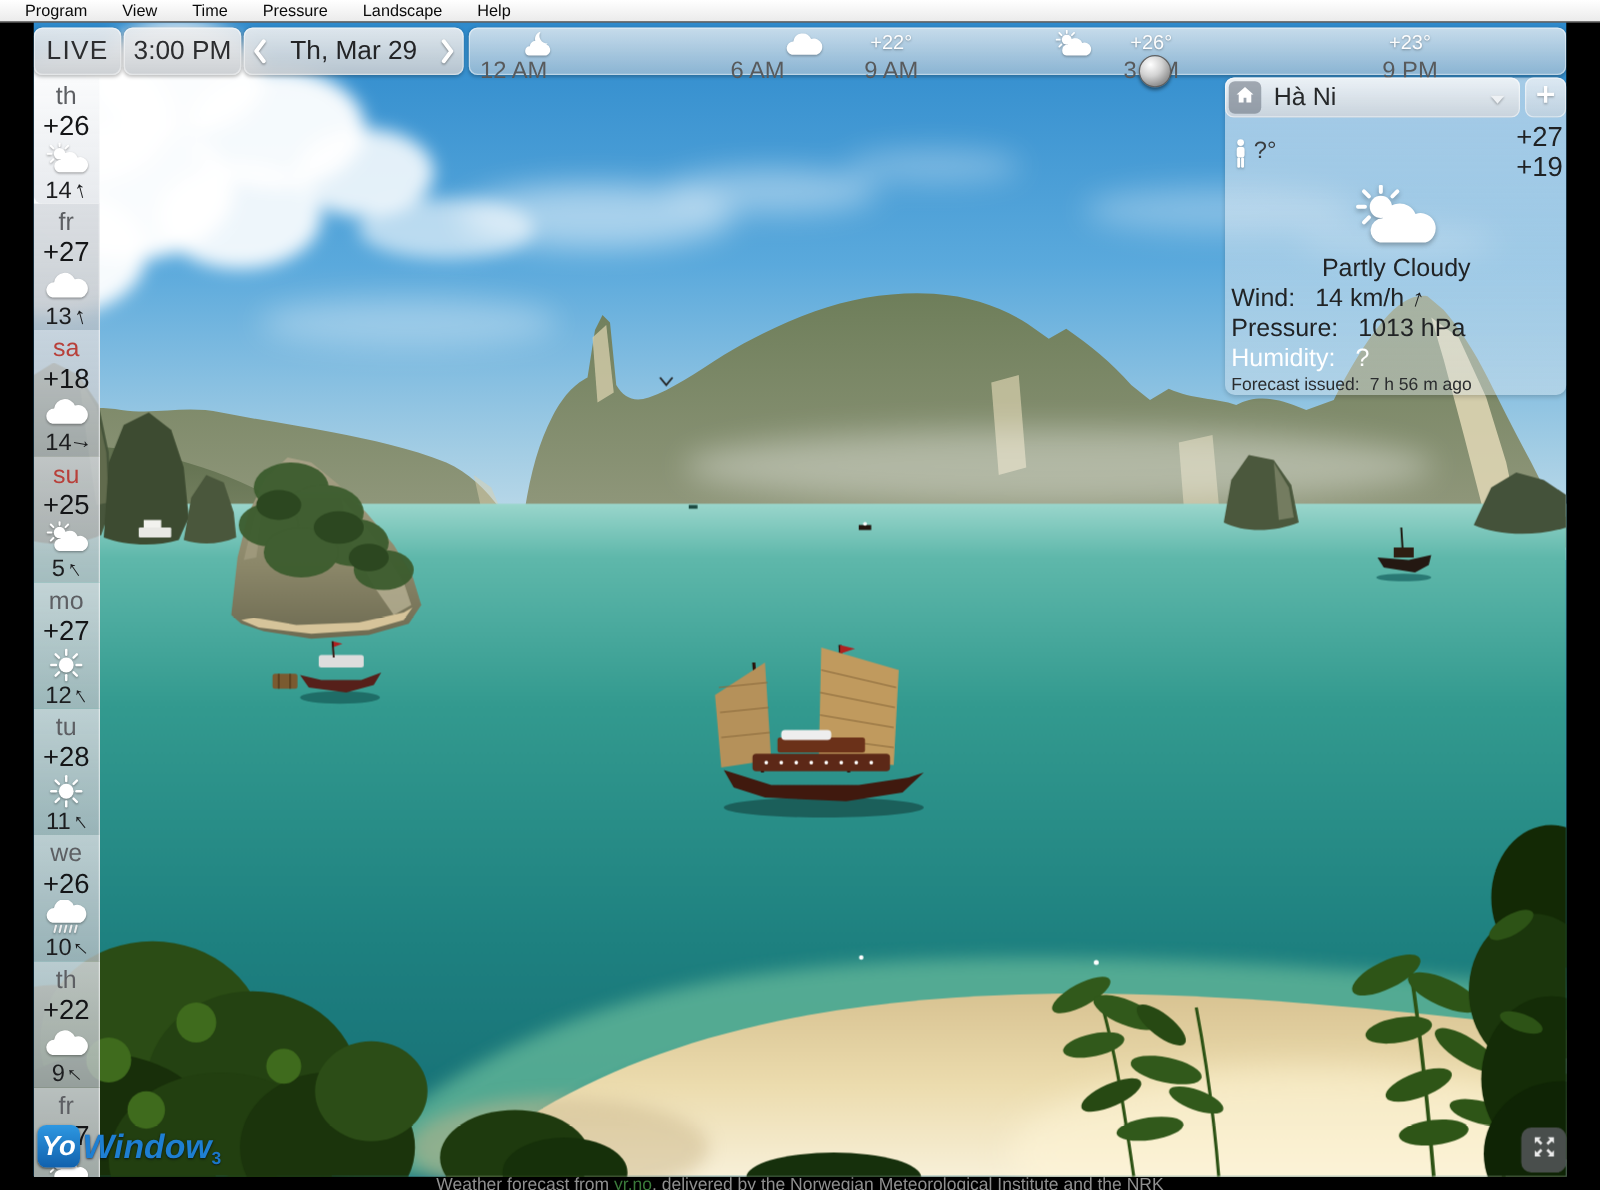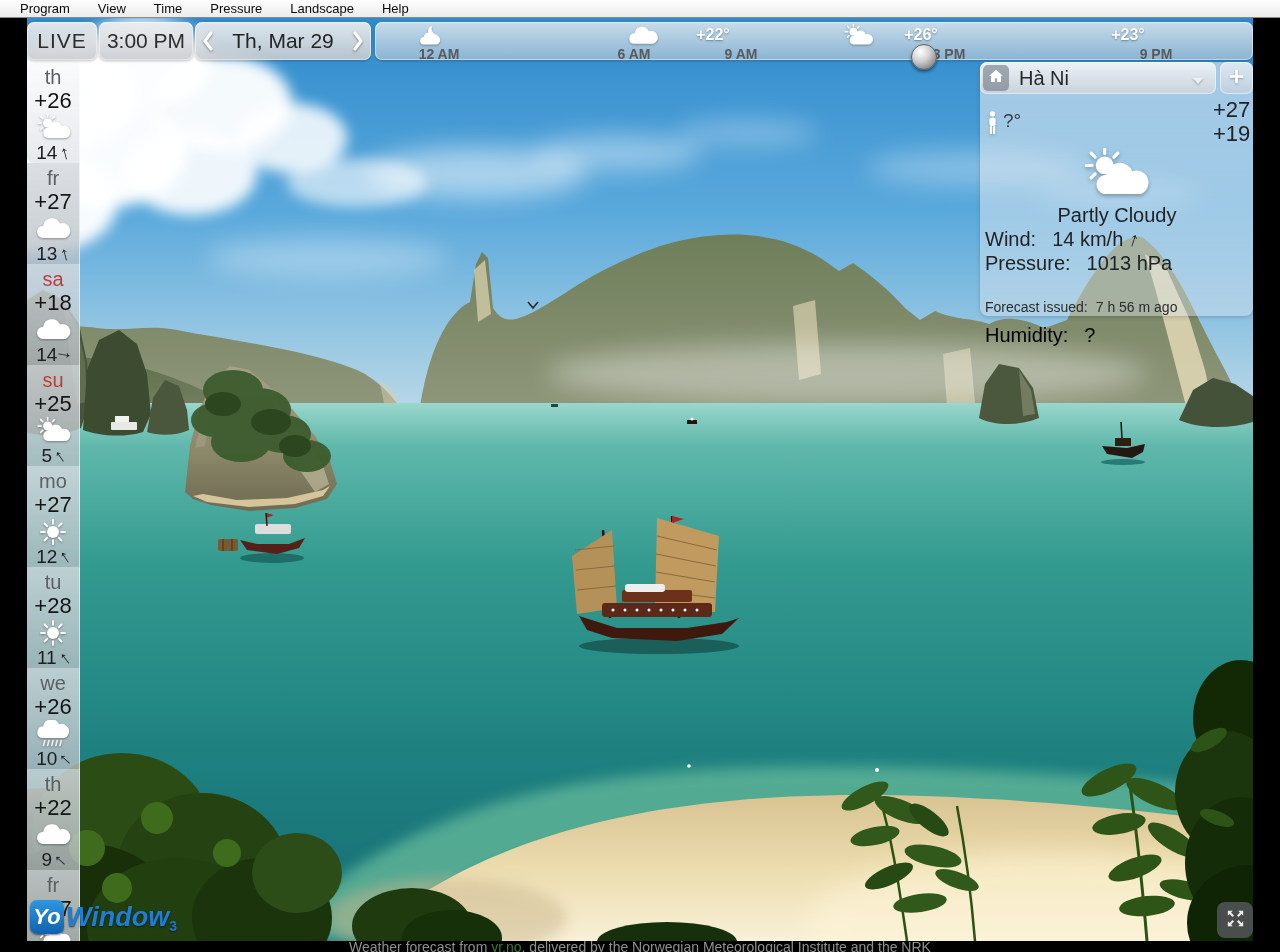--- a/index.html
+++ b/index.html
@@ -21,22 +21,22 @@
   .seg{position:absolute;top:4px;height:38px;border-radius:7px;
     background:linear-gradient(180deg,rgba(236,238,240,.93),rgba(198,202,206,.88));
     box-shadow:inset 0 0 0 1px rgba(255,255,255,.45),0 1px 3px rgba(0,0,0,.25);
     color:#2c2d2f;z-index:10;}
   .seg.live{left:0;width:70px;font-size:21px;text-align:center;line-height:38px;letter-spacing:1px;}
   .seg.timeseg{left:72px;width:94px;font-size:21px;text-align:center;line-height:38px;}
   .seg.dateseg{left:168px;width:176px;display:flex;align-items:center;}
   .dateseg .chev{width:13px;height:22px;margin:0 6px;filter:drop-shadow(0 1px 1px rgba(0,0,0,.4));}
   .dateseg .chev svg{width:100%;height:100%;}
   .dateseg .datelbl{flex:1;text-align:center;font-size:21px;color:#232426;}
-  .seg.tl{left:348px;width:878px;background:linear-gradient(180deg,rgba(242,243,244,.78),rgba(206,209,213,.55));font-weight:bold;}
-  .tl-time{position:absolute;top:24px;transform:translateX(-50%);font-size:14px;color:#585a5c;white-space:nowrap;margin-left:28px;}
+  .seg.tl{left:348px;width:878px;background:linear-gradient(180deg,rgba(242,243,244,.78),rgba(206,209,213,.55));}
+  .tl-time{position:absolute;top:24px;transform:translateX(-50%);font-size:19px;color:#585a5c;white-space:nowrap;}
   .tl-temp{position:absolute;top:4px;transform:translateX(-50%);font-size:16px;color:#fdfdfd;
            text-shadow:0 1px 2px rgba(0,0,0,.35);white-space:nowrap;}
   .tl-ic{position:absolute;top:2px;width:36px;height:24px;transform:translateX(-50%);}
   .tl-ic svg{width:100%;height:100%;filter:drop-shadow(0 1px 1px rgba(0,0,0,.3));}
   .knob{position:absolute;left:549px;top:22px;width:24px;height:24px;border-radius:50%;
     transform:translateX(-50%);border:1px solid #616161;
     background:radial-gradient(circle at 35% 28%,#ffffff,#d2d2d2 40%,#969696 72%,#6d6d6d 100%);
     box-shadow:0 2px 3px rgba(0,0,0,.45);z-index:12;}
 
   
@@ -81,21 +81,21 @@
   .feels .pic svg{width:100%;height:100%;filter:drop-shadow(0 1px 1px rgba(0,0,0,.25));}
   .feels .ftxt{font-size:19px;color:#3a3c3e;}
   .bigtemp{left:995px;top:74px;width:185px;text-align:center;font-size:54px;line-height:60px;
     color:#17181a;letter-spacing:-1px;}
   .hilo{left:1186px;top:80px;font-size:22px;line-height:24px;color:#202224;}
   .cond-ic{left:1045px;top:130px;width:86px;height:54px;}
   .cond-ic svg{width:100%;height:100%;filter:drop-shadow(0 2px 2px rgba(0,0,0,.3));}
   .cond-text{left:978px;top:186px;width:224px;text-align:center;font-size:20px;color:#212325;}
   .prow{left:958px;font-size:20px;color:#212325;white-space:nowrap;}
   .prow .val{margin-left:16px;}
-  .prow.dim,.prow.dim .val{color:#000000;margin-top:48px;}
+  .prow.dim,.prow.dim .val{color:#ffffff;}
   .prow.small{font-size:14px;color:#2b2d2f;}
   .prow.small .val{margin-left:8px;}
   .windarrow{display:inline-block;font-size:20px;margin-left:6px;}
 
   
   .logo{position:absolute;left:3px;top:882px;display:flex;align-items:flex-start;z-index:20;}
   .yo-tile{width:34px;height:34px;border-radius:7px;background:linear-gradient(180deg,#2d97e1,#1161ad);
     color:#fff;font-size:22px;font-weight:bold;font-style:italic;text-align:center;line-height:34px;
     box-shadow:0 1px 2px rgba(0,0,0,.5);}
   .win-word{font-size:27px;font-weight:bold;font-style:italic;color:#1e7fd2;margin-left:2px;line-height:34px;

